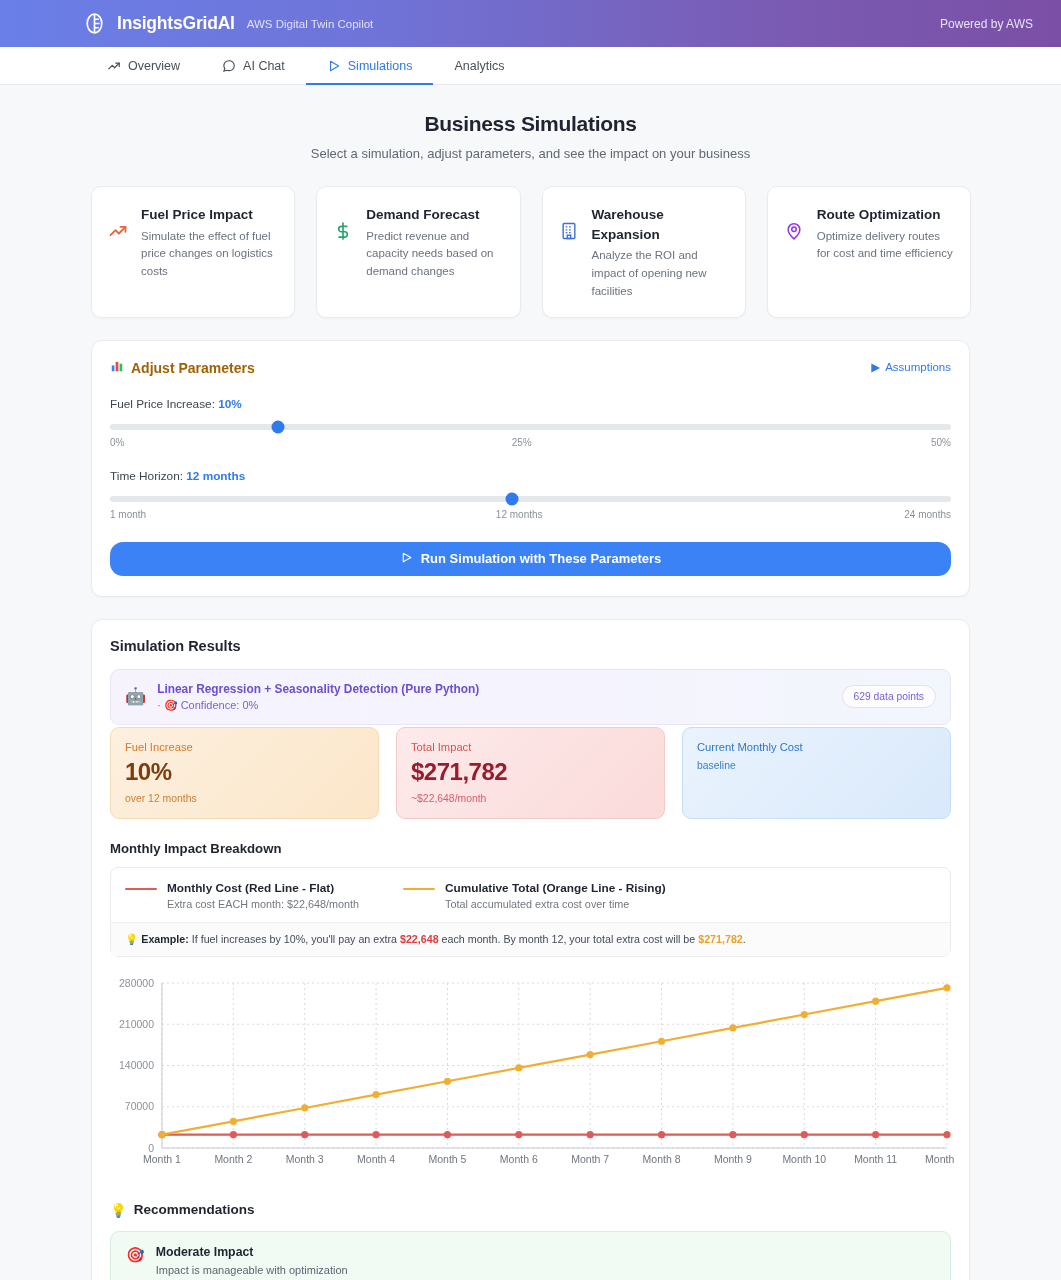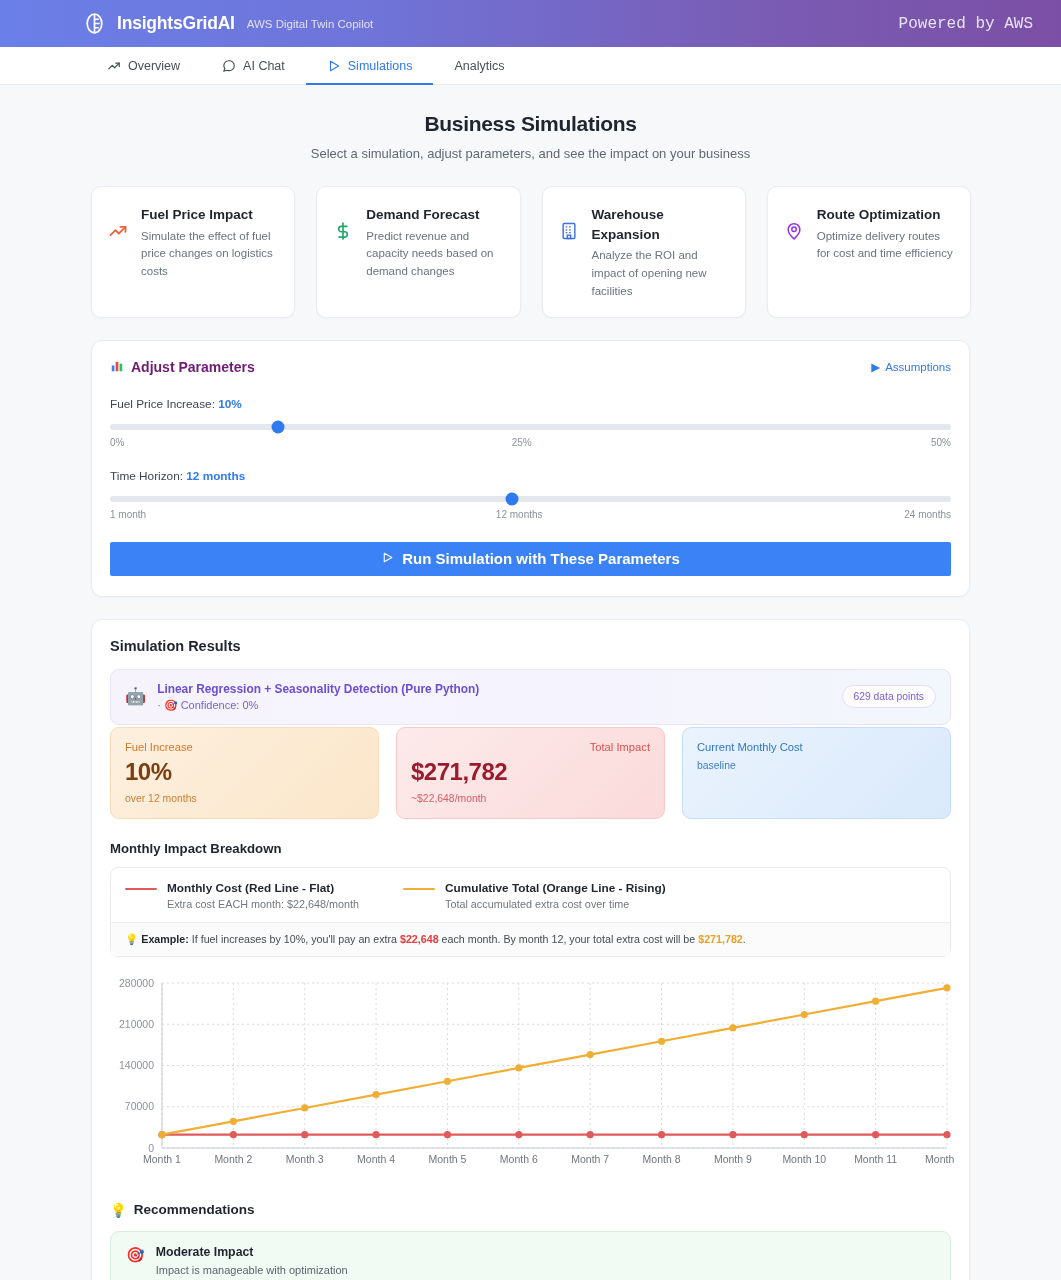--- a/index.html
+++ b/index.html
@@ -16,21 +16,21 @@
   .appbar {
     height: 47px;
     background: linear-gradient(90deg, #6a7fe8 0%, #6f74d8 35%, #7a5cb4 72%, #7b4fa5 100%);
     display: flex; align-items: center; padding: 0 28px 0 82px;
     position: relative;
   }
   .brand { display: flex; align-items: center; gap: 10px; }
   .brand-logo { width: 25px; height: 25px; display:block; }
   .brand-name { color: #fff; font-size: 17.5px; font-weight: 700; letter-spacing: -0.2px; }
   .brand-sub { color: #e2e0f6; font-size: 11.5px; font-weight: 400; margin-left: 2px; }
-  .powered { margin-left: auto; color: #e6e3f7; font-size: 16px; font-family: Liberation Mono, monospace; }
+  .powered { margin-left: auto; color: #e6e3f7; font-size: 12px; }
 
   
   .tabbar {
     height: 38px; background: #fff; border-bottom: 1px solid #e8eaee;
     display: flex; align-items: stretch; padding-left: 86px; gap: 0;
   }
   .tab {
     display: flex; align-items: center; gap: 7px;
     padding: 0 21px; font-size: 12.5px; color: #495057; cursor: pointer;
     border-bottom: 2px solid transparent; position: relative; top: 1px;
@@ -58,38 +58,38 @@
   .sim-desc { font-size: 11.5px; color: #6b7280; line-height: 1.55; margin-top: 3px; }
 
   
   .panel {
     background: #fff; border: 1px solid #e9ebef; border-radius: 11px;
     margin: 22px 91px 0 91px; box-shadow: 0 1px 2px rgba(16,24,40,.03);
   }
   .panel-pad { padding: 18px 18px 20px 18px; }
 
   .panel-head { display: flex; align-items: center; justify-content: space-between; }
-  .panel-title { font-size: 14px; font-weight: 700; color: #701a75; display:flex; align-items:center; gap:7px;}
+  .panel-title { font-size: 14px; font-weight: 700; color: #a16207; display:flex; align-items:flex-end; gap:7px;}
   .assumptions { font-size: 11.5px; color: #2f7aee; cursor: pointer; display:flex; align-items:center; gap:5px;}
 
   .param-label { font-size: 11.8px; color: #3d4452; margin-top: 21px; }
   .param-label b { color: #2f7aee; font-weight: 700; }
 
   .slider { position: relative; height: 6px; background: #e4e7ec; border-radius: 4px; margin-top: 13px; cursor: pointer;}
   .slider .thumb {
     position: absolute; top: 50%; width: 13px; height: 13px; border-radius: 50%;
     background: #2f7aee; transform: translate(-50%, -50%); cursor: grab;
   }
   .ticks { display: flex; justify-content: space-between; font-size: 10px; color: #8b919c; margin-top: 7px;}
   .ticks span:nth-child(2){ margin-right: 12px; }
 
   .run-btn {
-    margin-top: 22px; height: 34px; border-radius: 2px; background: #3b82f6; color: #fff;
+    margin-top: 22px; height: 34px; border-radius: 13px; background: #3b82f6; color: #fff;
     display: flex; align-items: center; justify-content: center; gap: 8px;
-    font-size: 15px; font-weight: 600; cursor: pointer; border: none; width: 100%;
+    font-size: 13px; font-weight: 600; cursor: pointer; border: none; width: 100%;
   }
 
   
   .results-title { font-size: 14.5px; font-weight: 700; color: #1f2430; }
 
   .model-bar {
     margin-top: 15px; background: linear-gradient(90deg,#f6f3fd 0%, #f5f4fe 60%, #f2f6fd 100%);
     border: 1px solid #e9e4f7; border-radius: 9px; padding: 12px 14px;
     display: flex; align-items: center; gap: 11px;
   }
@@ -103,21 +103,21 @@
 
   .stats { display: flex; gap: 17px; margin-top: 2px; }
   .stat { flex: 1; border-radius: 9px; padding: 13px 14px 14px 14px; }
   .stat-a { background: linear-gradient(135deg,#fdf0df 0%, #fbe6c9 100%); border: 1px solid #f6dcb6; }
   .stat-b { background: linear-gradient(135deg,#fdeaea 0%, #fbdada 100%); border: 1px solid #f6c9c9; }
   .stat-c { background: linear-gradient(135deg,#eaf3fd 0%, #d9e9fb 100%); border: 1px solid #c5ddf7; }
   .stat-label { font-size: 11.2px; }
   .stat-value { font-size: 24px; font-weight: 700; margin-top: 5px; letter-spacing: -0.5px; }
   .stat-note { font-size: 10.4px; margin-top: 7px; }
   .stat-a .stat-label { color: #d9772a; } .stat-a .stat-value { color: #7c3e10; } .stat-a .stat-note { color: #cc7f34; }
-  .stat-b .stat-label { color: #dc5050; text-align: right; } .stat-b .stat-value { color: #9a1c2c; } .stat-b .stat-note { color: #d4606a; }
+  .stat-b .stat-label { color: #dc5050; } .stat-b .stat-value { color: #9a1c2c; } .stat-b .stat-note { color: #d4606a; }
   .stat-c .stat-label { color: #2f76c9; } .stat-c .stat-value { color: #17398c; } .stat-c .stat-note { color: #3d7fcc; }
 
   .sub-head { font-size: 13.2px; font-weight: 700; color: #1f2430; margin-top: 22px; }
 
   .legend-box { border: 1px solid #e9ebef; border-radius: 8px; margin-top: 11px; background:#fff;}
   .legend-row { display: flex; gap: 44px; padding: 13px 14px 12px 14px; }
   .legend-item { display: flex; gap: 10px; align-items: flex-start; }
   .legend-line { width: 32px; height: 2.5px; border-radius: 2px; margin-top: 7px; flex: 0 0 32px;}
   .legend-name { font-size: 11.8px; font-weight: 700; color: #1f2430; }
   .legend-desc { font-size: 10.8px; color: #72787f; margin-top: 3px; }

